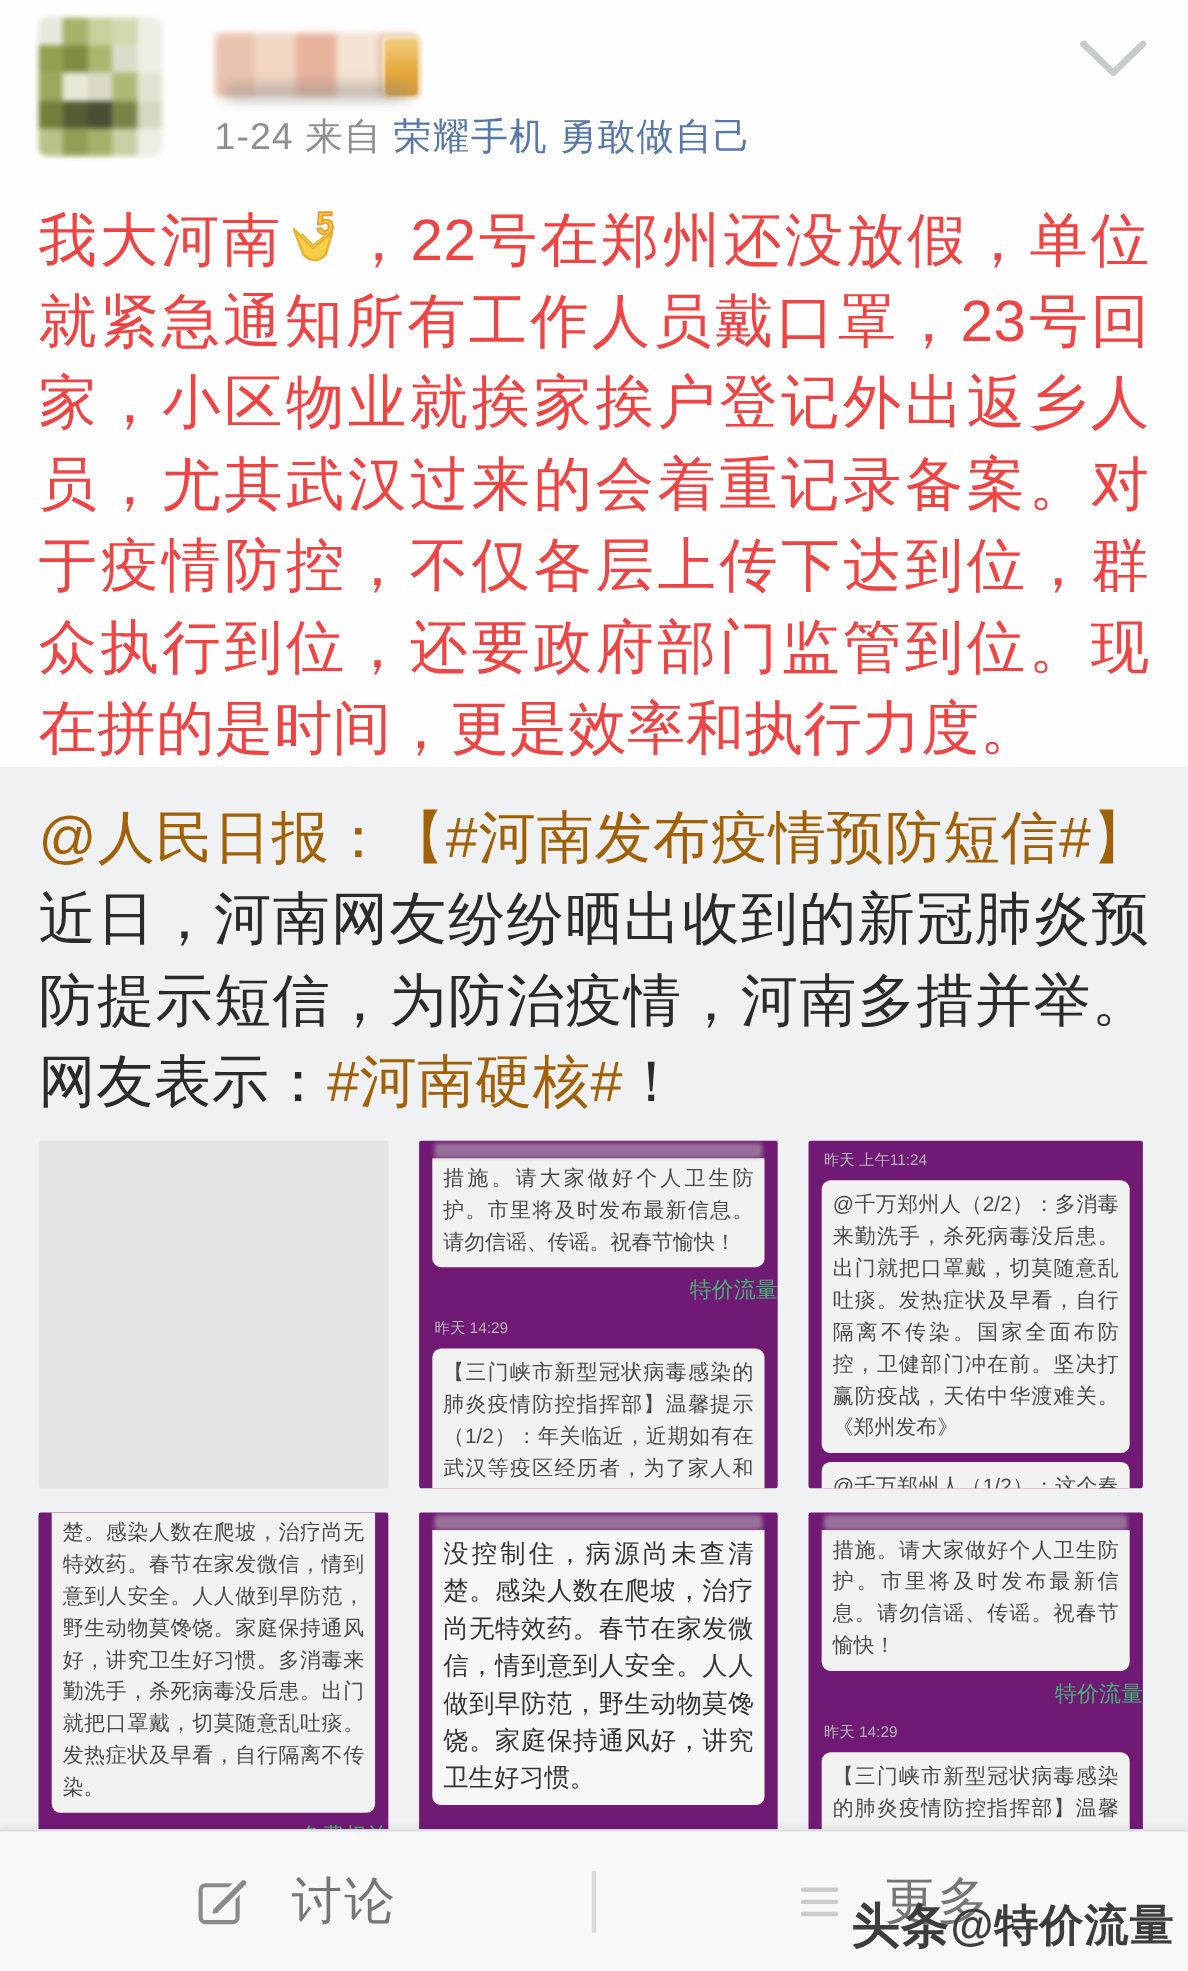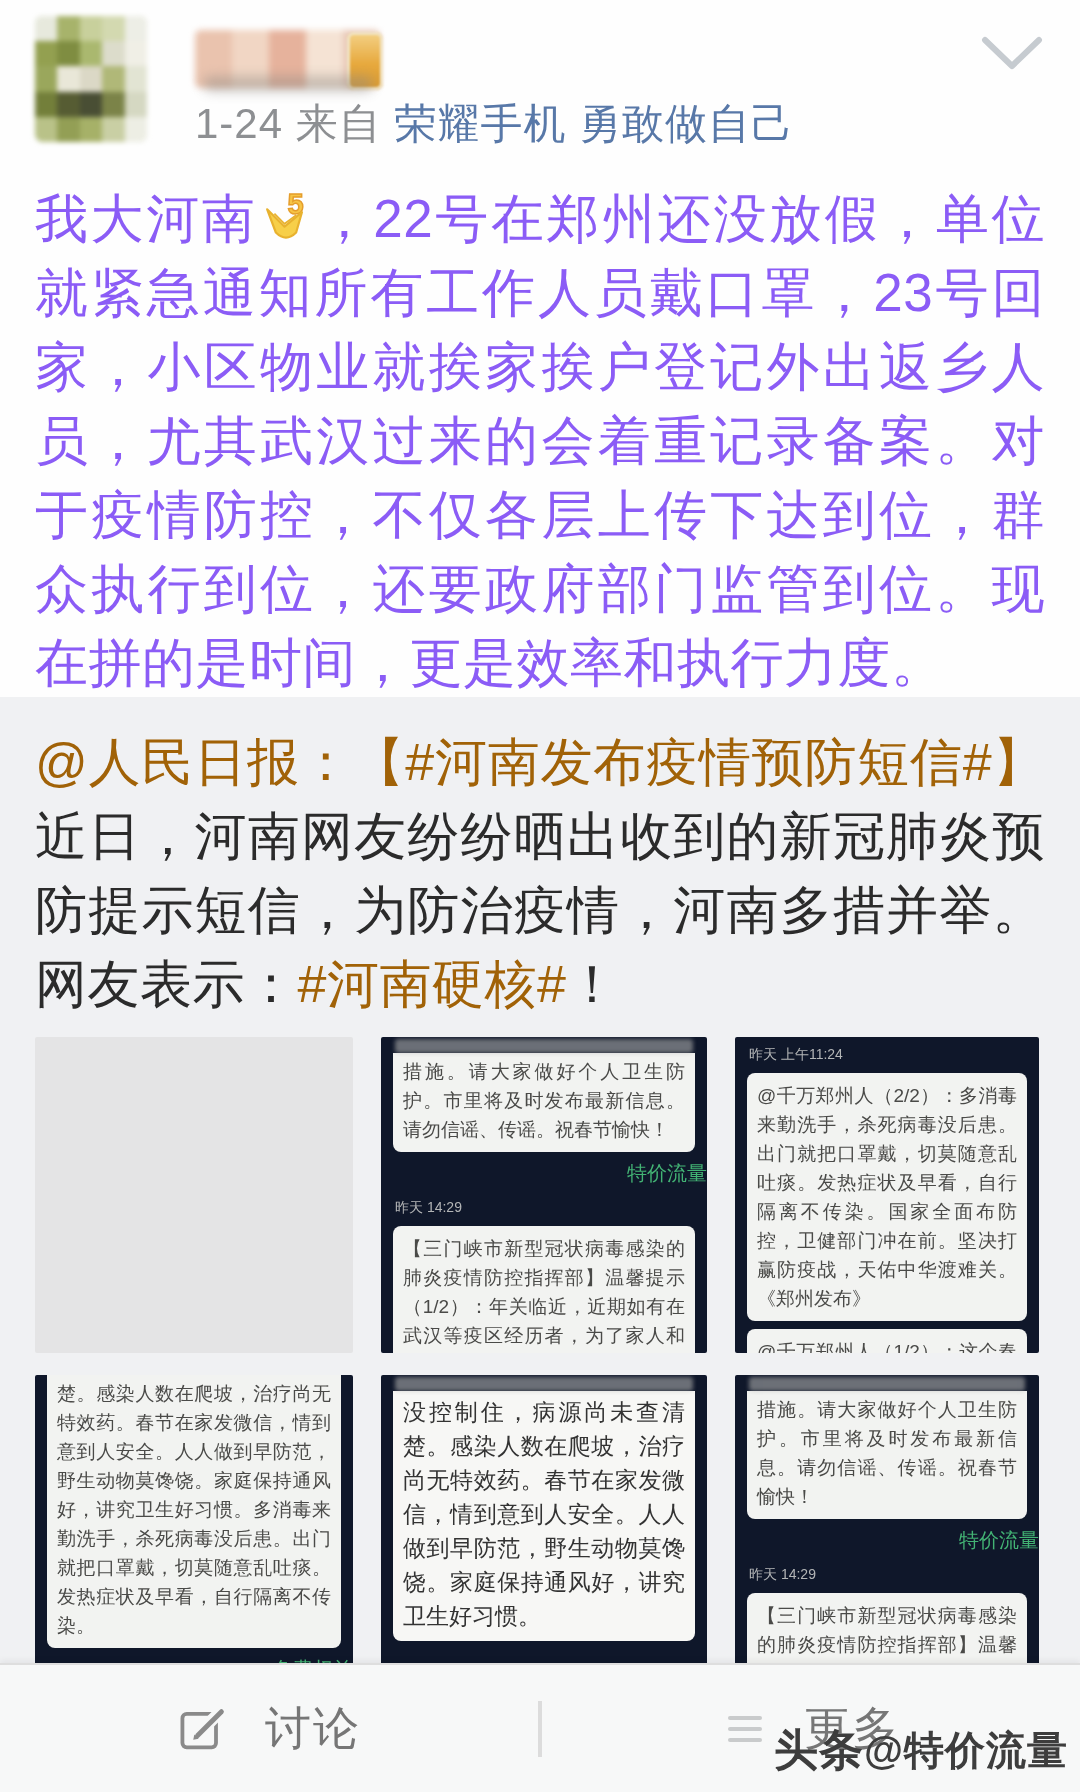--- a/index.html
+++ b/index.html
@@ -25,49 +25,49 @@
   .vip-badge{
     position:absolute;left:312px;top:16px;width:36px;height:58px;border-radius:7px;
     background:linear-gradient(180deg,#f4d287 0%,#e7a93e 55%,#d9992f 100%);
     box-shadow:inset 0 0 0 3px #f1e3c2;filter:blur(1.2px);
   }
   .name-smudge{
     position:absolute;left:168px;top:60px;width:170px;height:16px;border-radius:8px;
     background:#8f8b85;opacity:.45;filter:blur(6px);
   }
   .dateline{
-    position:absolute;left:160px;top:78px;font-size:42px;line-height:60px;
+    position:absolute;left:160px;top:78px;font-size:34px;line-height:60px;
     color:#8d8f92;letter-spacing:1px;white-space:nowrap;
   }
   .dateline .src{color:#5878a8}
   .collapse{position:absolute;right:0;top:16px;width:66px;height:44px;color:#c6cbd0}
   
   .post-text{
-    margin:14px 35px 0;width:1010px;font-size:53px;line-height:74px;color:#8b5cf6;
+    margin:14px 35px 0;width:1010px;font-size:53px;line-height:74px;color:#ef4444;
     text-align:justify;letter-spacing:.5px;word-break:break-all;
   }
   .emoji5{display:inline-block;width:58px;height:58px;vertical-align:-10px}
   
   .quote{
     position:absolute;left:0;top:697px;width:1080px;height:968px;
     background:#f0f1f3;box-sizing:border-box;padding:28px 35px 0;overflow:hidden;
   }
   .quote-text{
     font-size:52px;line-height:74px;color:#2b2b2b;text-align:justify;
     letter-spacing:.5px;word-break:break-all;
   }
   .blue{color:#a16207}
   
   .grid{
     margin-top:16px;display:grid;
     grid-template-columns:318px 326px 304px;grid-template-rows:316px 292px;
     gap:22px 28px;
   }
   .tile{
-    background:#0f172a;overflow:hidden;position:relative;border-radius:2px;
+    background:#701a75;overflow:hidden;position:relative;border-radius:2px;
     filter:blur(.4px);
   }
   .tile-blank{background:#e4e4e5}
   .cutline{height:14px;margin:2px 14px 0;background:#b9b9b6;opacity:.55;filter:blur(2px);border-radius:3px}
   .bub{
     background:#f2f3f1;border-radius:8px;margin:8px 12px;padding:8px 10px;
     font-size:19px;line-height:29px;color:#4a4a48;text-align:justify;word-break:break-all;
   }
   .bub-open{border-top-left-radius:0;border-top-right-radius:0;margin-top:0;padding-top:4px}
   .glink{color:#43b374;text-align:right;font-size:20px;line-height:26px;margin:3px 0 4px}

